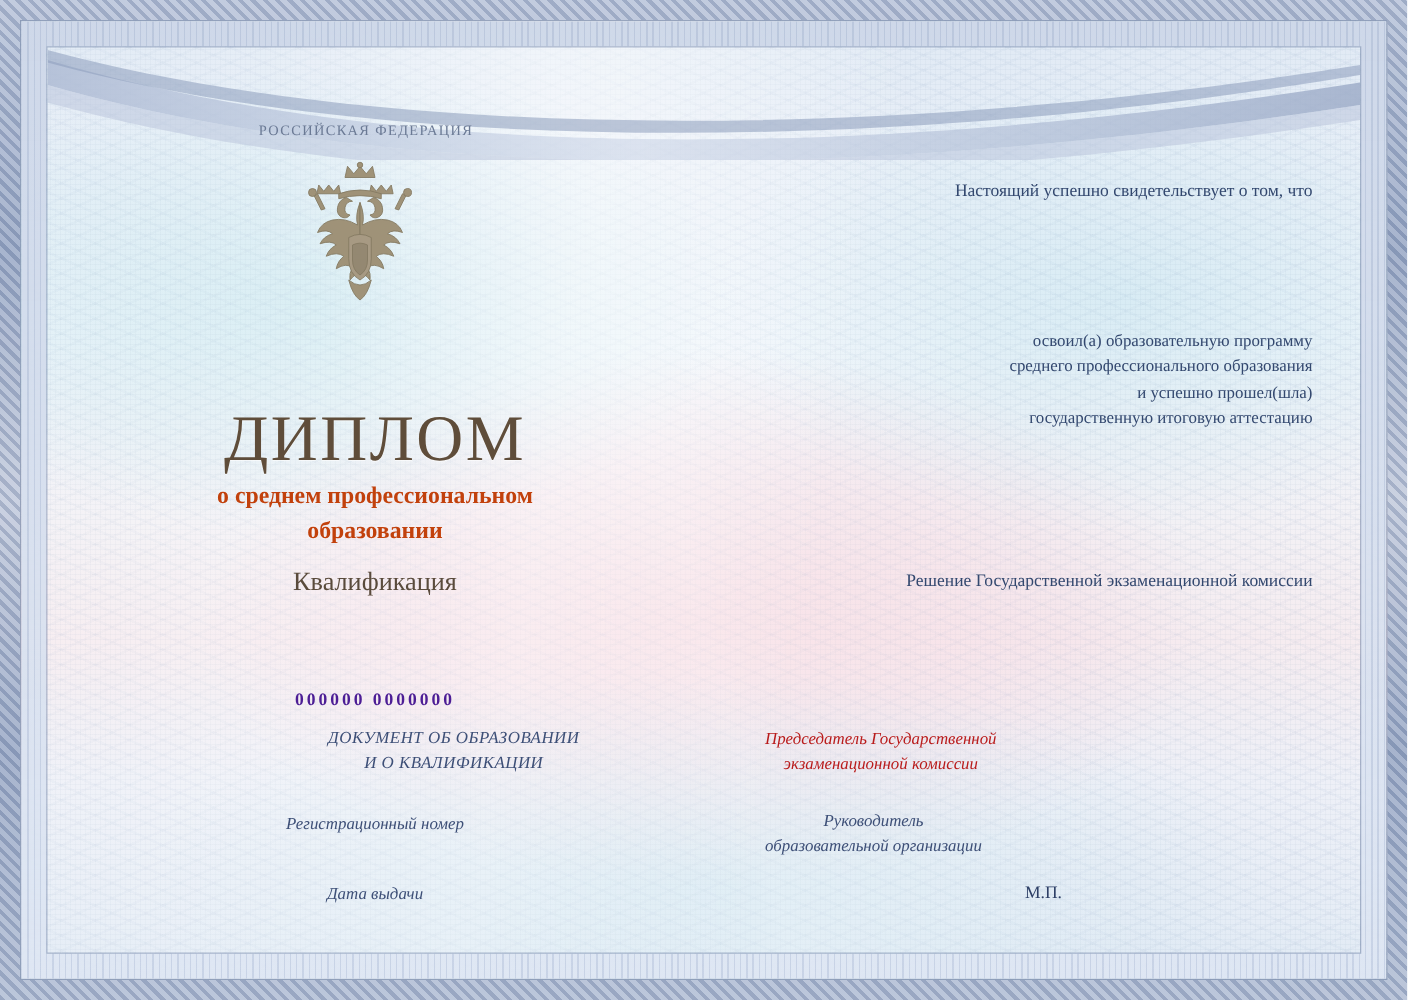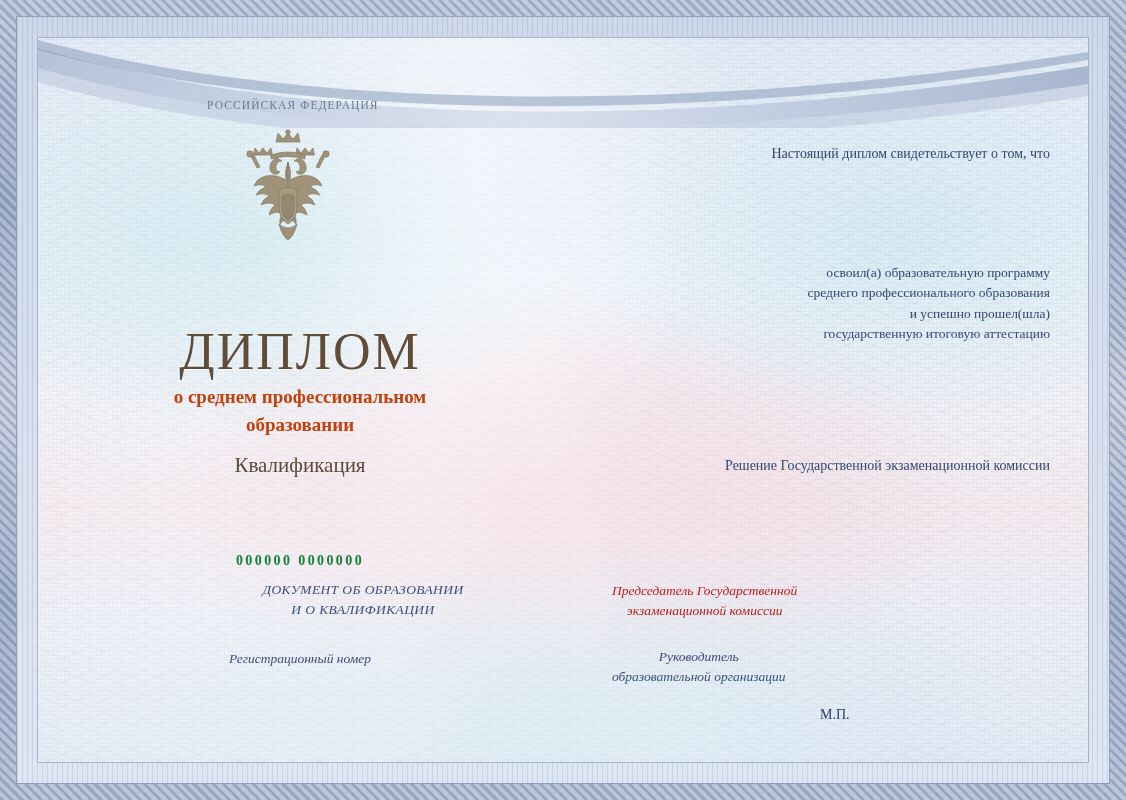--- a/index.html
+++ b/index.html
@@ -168,21 +168,21 @@
     left: 0; top: 452px; width: 600px;
     text-align: center;
     font-size: 21px;
     color: #5a4b3c;
   }
   .doc-number {
     left: 0; top: 552px; width: 600px;
     text-align: center;
     font-size: 14px;
     letter-spacing: 2.4px;
-    color: #15803d;
+    color: #4c1d95;
     font-weight: bold;
   }
   .doc-caption {
     left: 198px; top: 580px; width: 330px;
     font-size: 13.5px;
     font-style: italic;
     color: #3d4f77;
     letter-spacing: .4px;
     line-height: 1.5;
   }
@@ -307,22 +307,23 @@
     <div class="t title-diplom">ДИПЛОМ</div>
     <div class="t title-sub">о среднем профессиональном
 образовании</div>
     <div class="t qualification">Квалификация</div>
 
     <div class="t doc-number">000000 0000000</div>
     <div class="t doc-caption">ДОКУМЕНТ ОБ ОБРАЗОВАНИИ
 И О КВАЛИФИКАЦИИ</div>
 
     <div class="t reg-number">Регистрационный номер</div>
-
-    <div class="t r-attest">Настоящий диплом свидетельствует о том, что</div>
+    <div class="t issue-date">Дата выдачи</div>
+
+    <div class="t r-attest">Настоящий успешно свидетельствует о том, что</div>
     <div class="t r-program">освоил(а) образовательную программу
 среднего профессионального образования
 и успешно прошел(шла)
 государственную итоговую аттестацию</div>
     <div class="t r-decision">Решение Государственной экзаменационной комиссии</div>
     <div class="t r-chair">Председатель Государственной
 экзаменационной комиссии</div>
     <div class="t r-head">Руководитель
 образовательной организации</div>
     <div class="t r-seal">М.П.</div>

